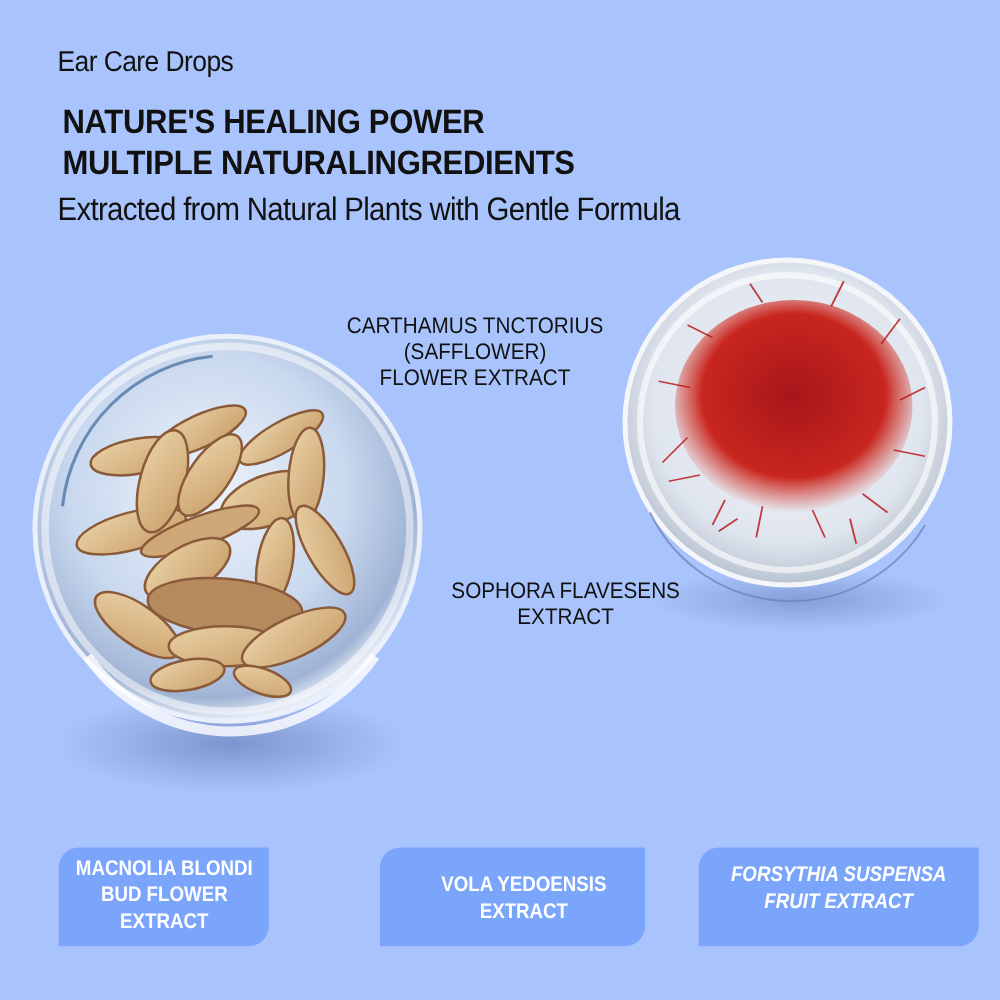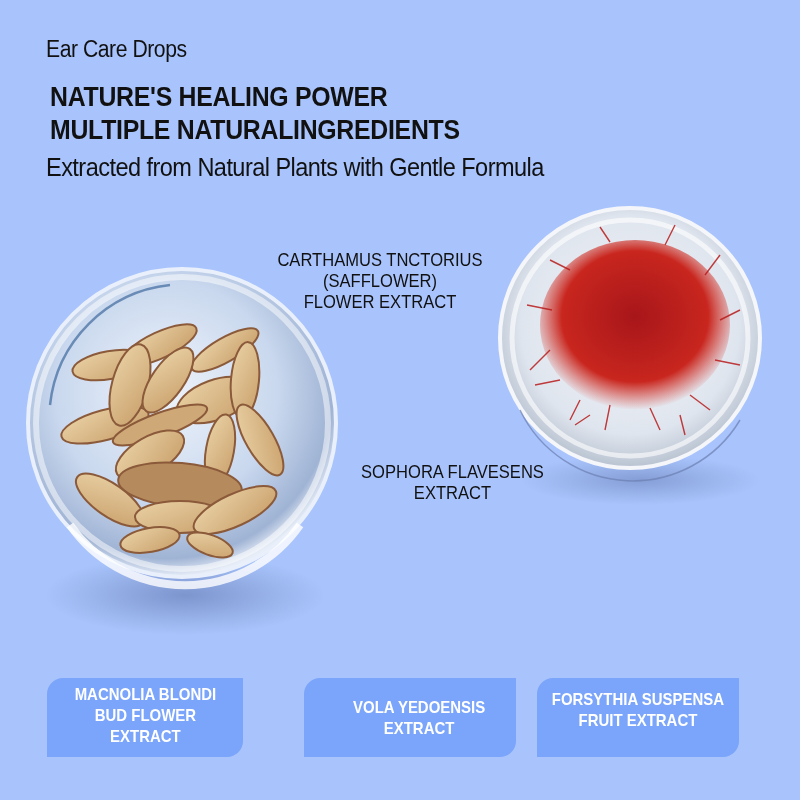--- a/index.html
+++ b/index.html
@@ -10,23 +10,23 @@
   .hdr-l1 { top: 82px; }
   .hdr-l2 { top: 115px; }
   .hdr-tag { left: 46px; top: 152px; font-size: 26px; font-weight: 400; letter-spacing: -0.6px; transform-origin: left top; transform: scaleX(0.905); white-space: nowrap; }
   .label { text-align: center; font-size: 18px; line-height: 21px; font-weight: 400; color: #111; white-space: nowrap; transform: scaleX(0.92); }
   .label span { display: block; }
   .lbl-saff { left: 245px; top: 250px; width: 270px; }
   .lbl-soph { left: 330px; top: 462px; width: 245px; }
   .bowl { position: absolute; }
   .badge { position: absolute; top: 678px; height: 79px; background: #7ba5fa; color: #fff; border-radius: 16px 0 16px 0; display: flex; flex-direction: column; align-items: center; justify-content: center; text-align: center; font-size: 17px; line-height: 21px; font-weight: 700; }
   .badge span { display: block; white-space: nowrap; transform: scaleX(0.88); }
-  .b1 { left: 47px; width: 196px; align-items: center; }
+  .b1 { left: 47px; width: 168px; align-items: center; }
   .b2 { left: 304px; width: 194px; padding-left: 18px; }
-  .b3 { left: 537px; width: 202px; }
+  .b3 { left: 559px; width: 224px; font-style: italic; }
   .b1 .inner { margin-top: -4px; }
   .b3 .inner { margin-top: -16px; }
 </style>
 </head>
 <body>
 
 <div class="abs hdr-sub">Ear Care Drops</div>
 <div class="abs hdr-h1 hdr-l1">NATURE'S HEALING POWER</div>
 <div class="abs hdr-h1 hdr-l2">MULTIPLE NATURALINGREDIENTS</div>
 <div class="abs hdr-tag">Extracted from Natural Plants with Gentle Formula</div>

